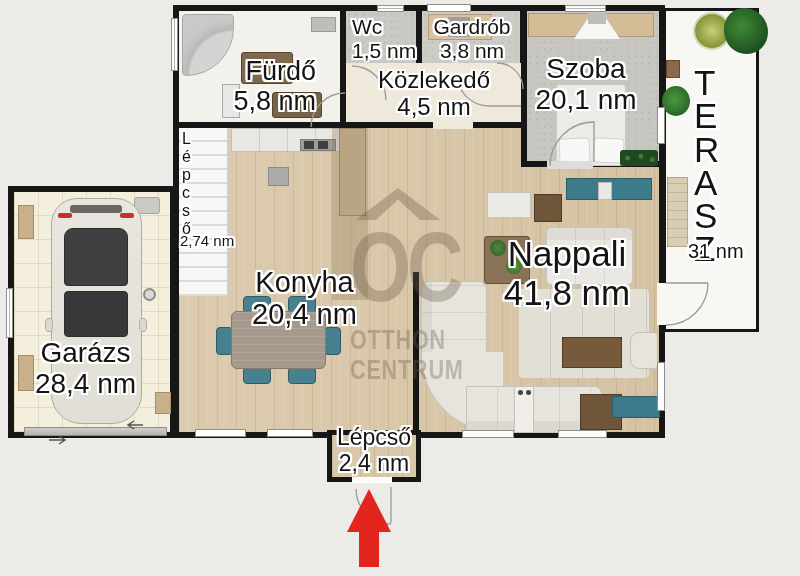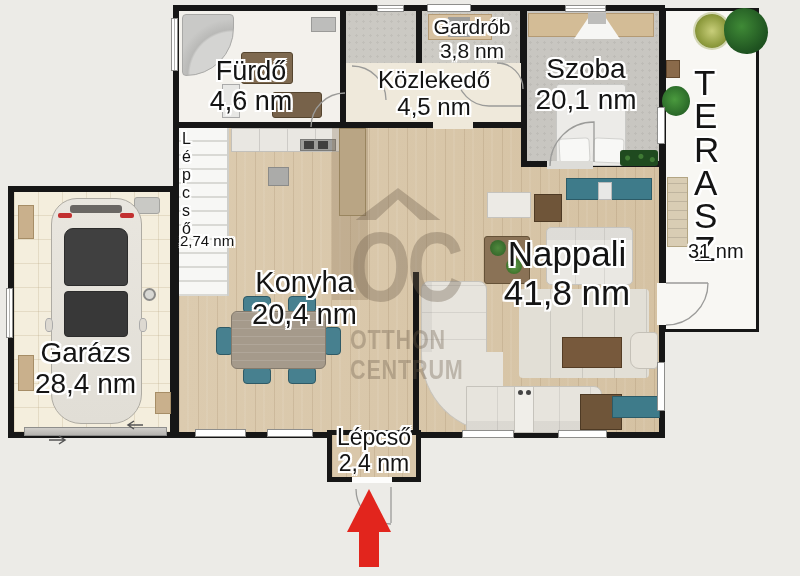--- a/index.html
+++ b/index.html
@@ -200,23 +200,27 @@
   <div class="abs wm">
     <div class="chev"></div>
     <div class="oc">OC</div>
     <div class="t1">OTTHON</div>
     <div class="t2">CENTRUM</div>
   </div>
 
   <div class="abs arrow-head"></div>
   <div class="abs arrow-shaft"></div>
 
-  <div class="lbl" style="left:186px;top:56px;width:130px;font-size:27px;">
+  <div class="lbl" style="left:186px;top:56px;width:130px;font-size:27px;text-align:right;">
     <span>Fürdő</span><br>
-    <span>4,6 nm</span>
+    <span>5,8 nm</span>
+  </div>
+  <div class="lbl" style="left:352px;top:15px;width:70px;font-size:21px;text-align:left;">
+    <span>Wc</span><br>
+    <span>1,5 nm</span>
   </div>
   <div class="lbl" style="left:420px;top:15px;width:104px;font-size:21px;">
     <span>Gardrób</span><br>
     <span>3,8 nm</span>
   </div>
   <div class="lbl" style="left:348px;top:67px;width:172px;font-size:24px;">
     <span>Közlekedő</span><br>
     <span>4,5 nm</span>
   </div>
   <div class="lbl" style="left:522px;top:53px;width:128px;font-size:28px;">

